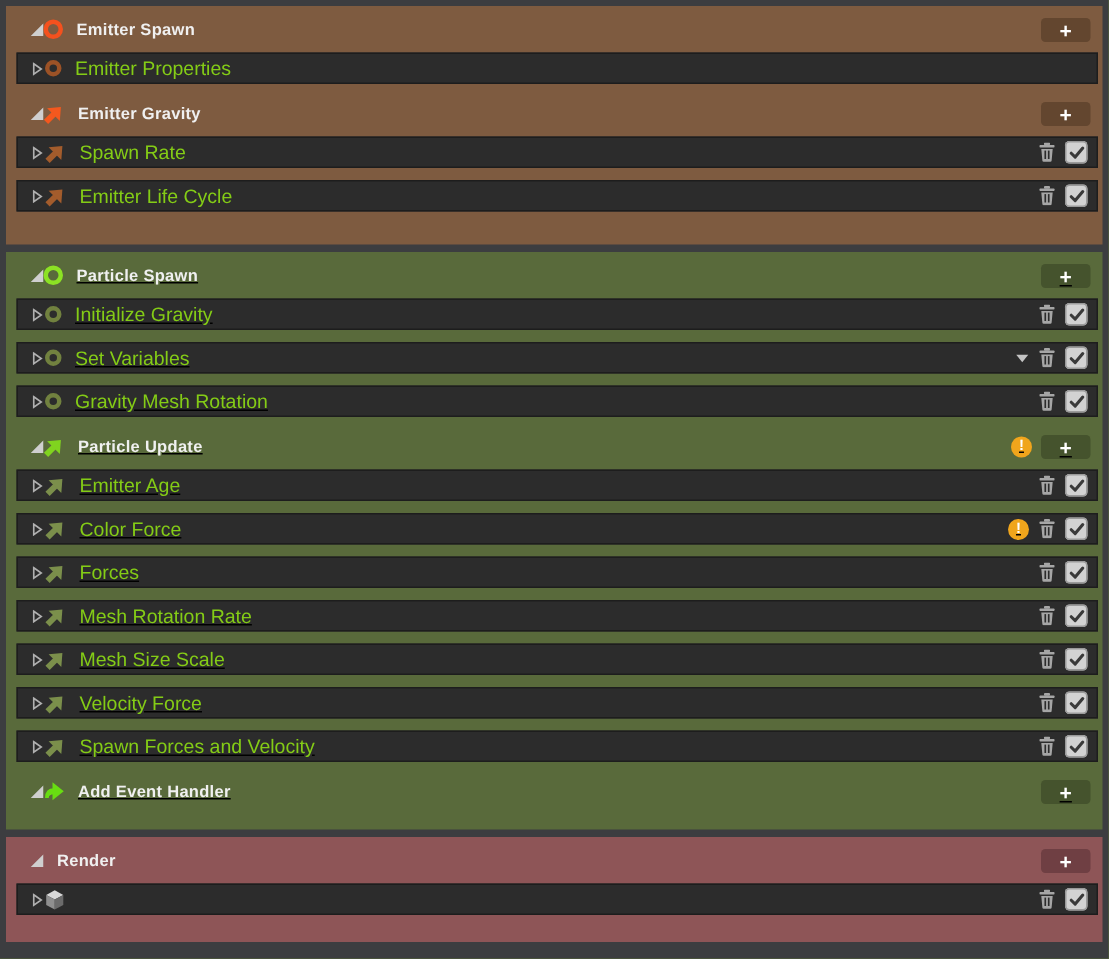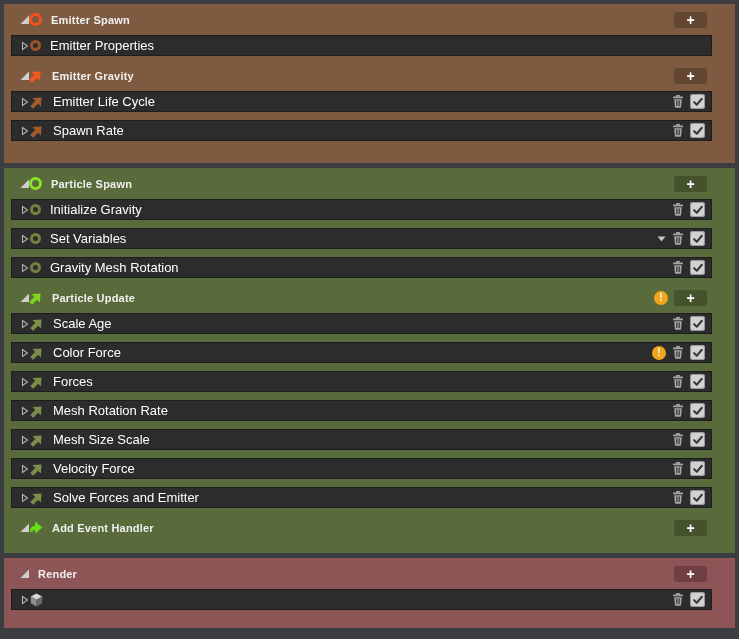--- a/index.html
+++ b/index.html
@@ -2,38 +2,38 @@
 <html><head>
 <meta charset="utf-8">
 <style>
   html,body{margin:0;padding:0;}
   body{
     width:739px;height:639px;box-sizing:border-box;
     background:#3c3d40;padding:4px 4px 0 4px;overflow:hidden;
     font-family:"Liberation Sans",sans-serif;
     -webkit-font-smoothing:antialiased;
   }
-  .section{margin-bottom:5px;padding:4px 20px 10px 4px;}
+  .section{margin-bottom:5px;padding:4px 0 10px 4px;}
   .section.pad-lg{padding-bottom:14px;}
   .group + .group{margin-top:4px;}
   .group-header{
     display:flex;align-items:center;height:23px;
     padding:0 8px 0 11px;margin-bottom:4px;
   }
   .group-header-label{
     font-size:11px;font-weight:bold;color:#f0f0f0;
     margin-left:9px;letter-spacing:.2px;white-space:nowrap;
   }
   .row{
     display:flex;align-items:center;height:21px;box-sizing:border-box;
     background:#2c2c2c;border:1px solid #1d1d1d;
     margin:0 3px 8px 3px;padding:0 6px 0 8px;
   }
   .row-label{
-    font-size:13px;color:#ffffff;margin-left:9px;white-space:nowrap;
+    font-size:13px;color:#84cc16;margin-left:9px;white-space:nowrap;
   }
   .spacer{flex:1;}
   .icon-slot{display:flex;align-items:center;justify-content:center;flex:0 0 auto;}
   .expander{width:10px;display:flex;justify-content:center;}
   .ring{border-radius:50%;box-sizing:border-box;background:transparent;}
   .ring.hdr{width:13px;height:13px;border:3.5px solid currentColor;}
   .ring.row-ic{width:11px;height:11px;border:3px solid currentColor;}
   .plus-btn{
     width:33px;height:16px;border-radius:3px;margin-left:6px;
     color:#ffffff;font-weight:bold;font-size:14px;line-height:15px;
@@ -105,75 +105,75 @@
             </svg>
           </span>
           <span class="icon-slot">
             <svg width="14" height="14" viewBox="0 0 14 14">
               <g transform="rotate(-45 7 7)" fill="#a35c2c">
                 <rect x="-0.5" y="5" width="7.5" height="4"></rect>
                 <polygon points="6.5,1 13.5,7 6.5,13"></polygon>
               </g>
             </svg>
           </span>
+          <span class="row-label">Spawn Rate</span>
+          <span class="spacer"></span>
+          <span class="ctrl">
+            <svg width="12" height="13" viewBox="0 0 12 13" fill="#a6a6a6">
+              <rect x="4" y="0" width="4" height="1.8" rx="0.6"></rect>
+              <rect x="1" y="1.6" width="10" height="1.7" rx="0.5"></rect>
+              <path d="M2.2 4.3 h7.6 l-0.7 7.7 a0.9 0.9 0 0 1 -0.9 0.8 H3.8 a0.9 0.9 0 0 1 -0.9 -0.8 Z"></path>
+              <rect x="4.3" y="5.4" width="1.1" height="5.6" fill="#2c2c2c"></rect>
+              <rect x="6.6" y="5.4" width="1.1" height="5.6" fill="#2c2c2c"></rect>
+            </svg>
+          </span>
+          <span class="ctrl">
+            <span class="checkbox">
+              <svg width="12" height="12" viewBox="0 0 14 14">
+                <path d="M2.5 7.2 L5.6 10.2 L11.5 3.2" fill="none" stroke="#3a3a3a" stroke-width="2.4" stroke-linecap="round" stroke-linejoin="round"></path>
+              </svg>
+            </span>
+          </span>
+        </div>
+        <div class="row">
+          <span class="expander icon-slot">
+            <svg width="8" height="10" viewBox="0 0 8 10">
+              <polygon points="1.5,1.5 6.5,5 1.5,8.5" fill="none" stroke="#b0b0b0" stroke-width="1.1"></polygon>
+            </svg>
+          </span>
+          <span class="icon-slot">
+            <svg width="14" height="14" viewBox="0 0 14 14">
+              <g transform="rotate(-45 7 7)" fill="#a35c2c">
+                <rect x="-0.5" y="5" width="7.5" height="4"></rect>
+                <polygon points="6.5,1 13.5,7 6.5,13"></polygon>
+              </g>
+            </svg>
+          </span>
           <span class="row-label">Emitter Life Cycle</span>
-          <span class="spacer"></span>
-          <span class="ctrl">
-            <svg width="12" height="13" viewBox="0 0 12 13" fill="#a6a6a6">
-              <rect x="4" y="0" width="4" height="1.8" rx="0.6"></rect>
-              <rect x="1" y="1.6" width="10" height="1.7" rx="0.5"></rect>
-              <path d="M2.2 4.3 h7.6 l-0.7 7.7 a0.9 0.9 0 0 1 -0.9 0.8 H3.8 a0.9 0.9 0 0 1 -0.9 -0.8 Z"></path>
-              <rect x="4.3" y="5.4" width="1.1" height="5.6" fill="#2c2c2c"></rect>
-              <rect x="6.6" y="5.4" width="1.1" height="5.6" fill="#2c2c2c"></rect>
-            </svg>
-          </span>
-          <span class="ctrl">
-            <span class="checkbox">
-              <svg width="12" height="12" viewBox="0 0 14 14">
-                <path d="M2.5 7.2 L5.6 10.2 L11.5 3.2" fill="none" stroke="#3a3a3a" stroke-width="2.4" stroke-linecap="round" stroke-linejoin="round"></path>
-              </svg>
-            </span>
-          </span>
-        </div>
-        <div class="row">
-          <span class="expander icon-slot">
-            <svg width="8" height="10" viewBox="0 0 8 10">
-              <polygon points="1.5,1.5 6.5,5 1.5,8.5" fill="none" stroke="#b0b0b0" stroke-width="1.1"></polygon>
-            </svg>
-          </span>
-          <span class="icon-slot">
-            <svg width="14" height="14" viewBox="0 0 14 14">
-              <g transform="rotate(-45 7 7)" fill="#a35c2c">
-                <rect x="-0.5" y="5" width="7.5" height="4"></rect>
-                <polygon points="6.5,1 13.5,7 6.5,13"></polygon>
-              </g>
-            </svg>
-          </span>
-          <span class="row-label">Spawn Rate</span>
           <span class="spacer"></span>
           <span class="ctrl">
             <svg width="12" height="13" viewBox="0 0 12 13" fill="#a6a6a6">
               <rect x="4" y="0" width="4" height="1.8" rx="0.6"></rect>
               <rect x="1" y="1.6" width="10" height="1.7" rx="0.5"></rect>
               <path d="M2.2 4.3 h7.6 l-0.7 7.7 a0.9 0.9 0 0 1 -0.9 0.8 H3.8 a0.9 0.9 0 0 1 -0.9 -0.8 Z"></path>
               <rect x="4.3" y="5.4" width="1.1" height="5.6" fill="#2c2c2c"></rect>
               <rect x="6.6" y="5.4" width="1.1" height="5.6" fill="#2c2c2c"></rect>
             </svg>
           </span>
           <span class="ctrl">
             <span class="checkbox">
               <svg width="12" height="12" viewBox="0 0 14 14">
                 <path d="M2.5 7.2 L5.6 10.2 L11.5 3.2" fill="none" stroke="#3a3a3a" stroke-width="2.4" stroke-linecap="round" stroke-linejoin="round"></path>
               </svg>
             </span>
           </span>
         </div>
       </div>
     </section>
-    <section class="section" style="background: rgb(89, 106, 59);">
+    <section class="section" style="background: rgb(89, 106, 59); text-decoration: underline;">
       <div class="group">
         <div class="group-header">
           <span class="expander icon-slot">
             <svg width="9" height="9" viewBox="0 0 9 9">
               <polygon points="9,0.5 9,9 0.5,9" fill="#cfcfcf"></polygon>
             </svg>
           </span>
           <span class="ring hdr" style="color: rgb(140, 226, 36);"></span>
           <span class="group-header-label">Particle Spawn</span>
           <span class="spacer"></span>
@@ -290,21 +290,21 @@
             </svg>
           </span>
           <span class="icon-slot">
             <svg width="14" height="14" viewBox="0 0 14 14">
               <g transform="rotate(-45 7 7)" fill="#7b8f4b">
                 <rect x="-0.5" y="5" width="7.5" height="4"></rect>
                 <polygon points="6.5,1 13.5,7 6.5,13"></polygon>
               </g>
             </svg>
           </span>
-          <span class="row-label">Scale Age</span>
+          <span class="row-label">Emitter Age</span>
           <span class="spacer"></span>
           <span class="ctrl">
             <svg width="12" height="13" viewBox="0 0 12 13" fill="#a6a6a6">
               <rect x="4" y="0" width="4" height="1.8" rx="0.6"></rect>
               <rect x="1" y="1.6" width="10" height="1.7" rx="0.5"></rect>
               <path d="M2.2 4.3 h7.6 l-0.7 7.7 a0.9 0.9 0 0 1 -0.9 0.8 H3.8 a0.9 0.9 0 0 1 -0.9 -0.8 Z"></path>
               <rect x="4.3" y="5.4" width="1.1" height="5.6" fill="#2c2c2c"></rect>
               <rect x="6.6" y="5.4" width="1.1" height="5.6" fill="#2c2c2c"></rect>
             </svg>
           </span>
@@ -489,21 +489,21 @@
             </svg>
           </span>
           <span class="icon-slot">
             <svg width="14" height="14" viewBox="0 0 14 14">
               <g transform="rotate(-45 7 7)" fill="#7b8f4b">
                 <rect x="-0.5" y="5" width="7.5" height="4"></rect>
                 <polygon points="6.5,1 13.5,7 6.5,13"></polygon>
               </g>
             </svg>
           </span>
-          <span class="row-label">Solve Forces and Emitter</span>
+          <span class="row-label">Spawn Forces and Velocity</span>
           <span class="spacer"></span>
           <span class="ctrl">
             <svg width="12" height="13" viewBox="0 0 12 13" fill="#a6a6a6">
               <rect x="4" y="0" width="4" height="1.8" rx="0.6"></rect>
               <rect x="1" y="1.6" width="10" height="1.7" rx="0.5"></rect>
               <path d="M2.2 4.3 h7.6 l-0.7 7.7 a0.9 0.9 0 0 1 -0.9 0.8 H3.8 a0.9 0.9 0 0 1 -0.9 -0.8 Z"></path>
               <rect x="4.3" y="5.4" width="1.1" height="5.6" fill="#2c2c2c"></rect>
               <rect x="6.6" y="5.4" width="1.1" height="5.6" fill="#2c2c2c"></rect>
             </svg>
           </span>

